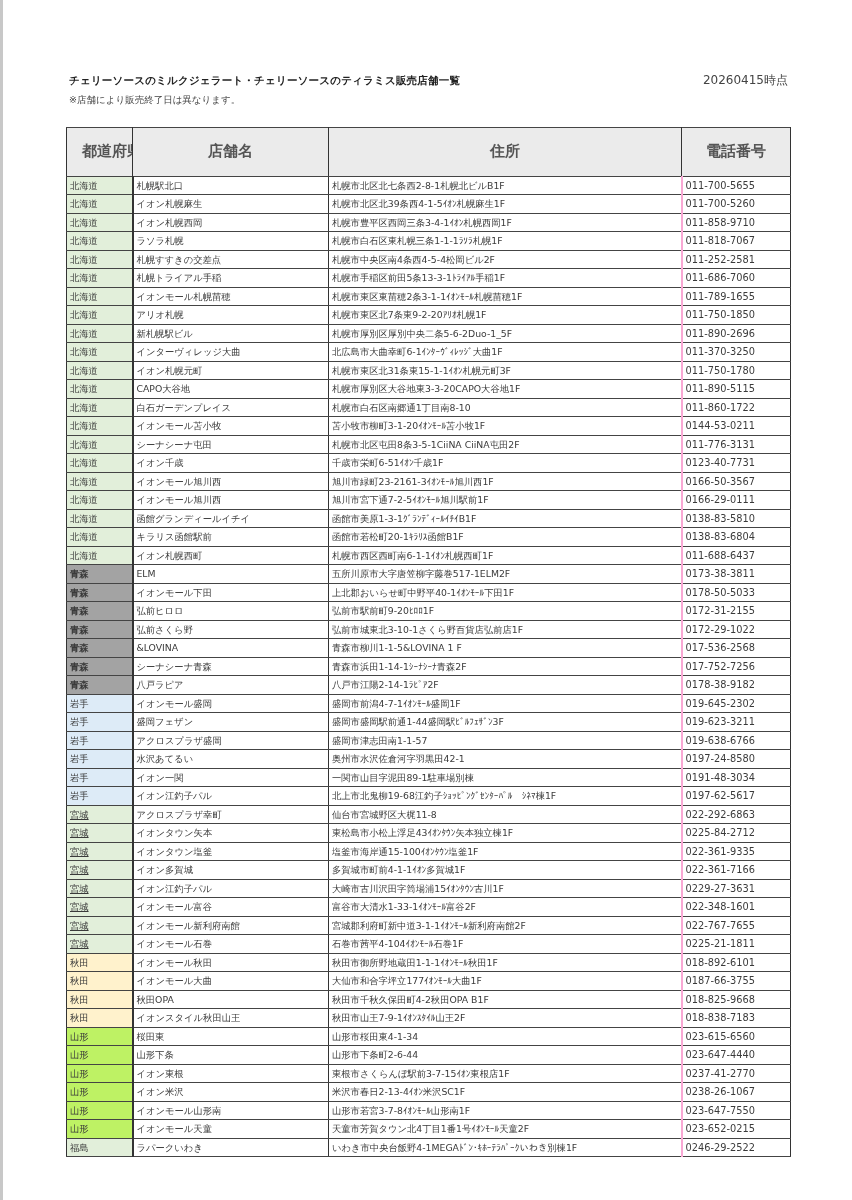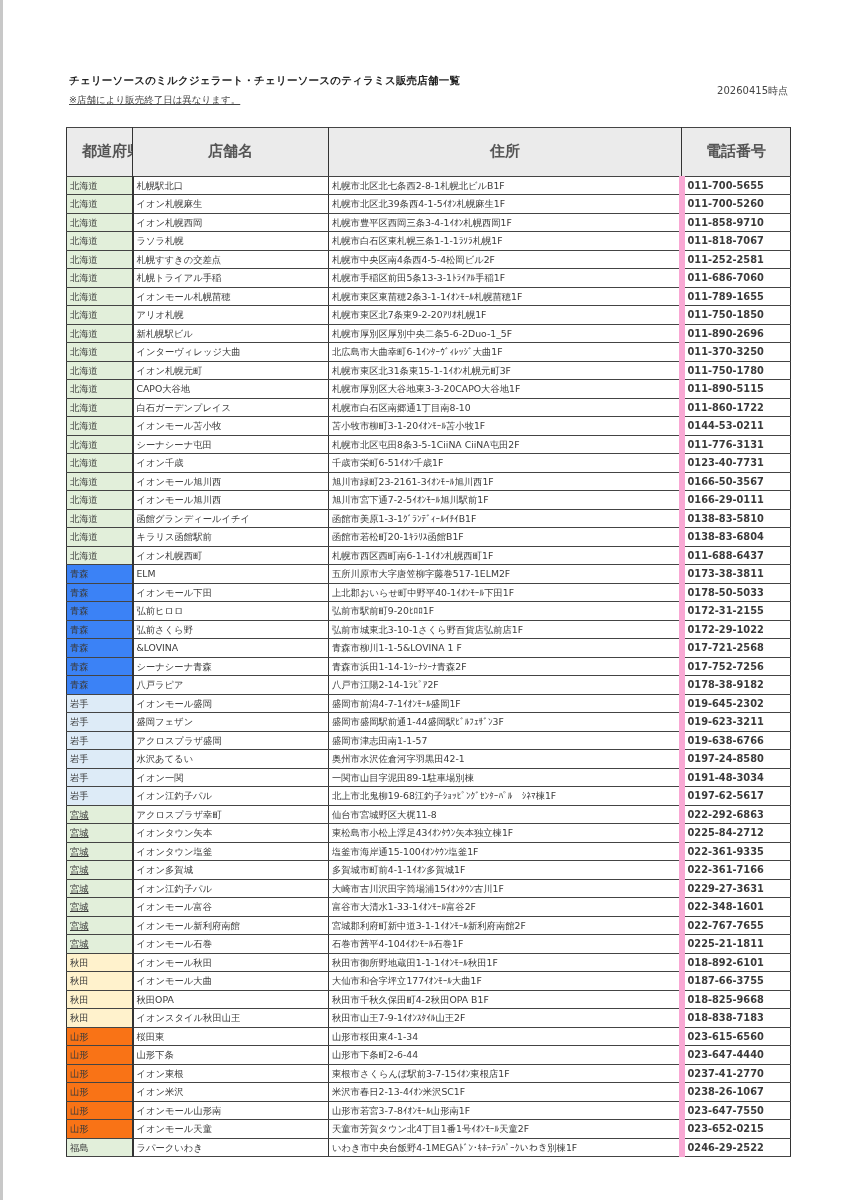--- a/index.html
+++ b/index.html
@@ -6,24 +6,24 @@
   body {
     width:852px; height:1200px; background:#ffffff; position:relative; overflow:hidden;
     font-family:"DejaVu Sans", "Liberation Sans", sans-serif; color:#333;
   }
   .page-edge { position:absolute; left:0; top:0; width:3px; height:1200px; background:#c8c8c8; }
   .title {
     position:absolute; left:69px; top:74px; font-size:10.5px; font-weight:bold; color:#222;
     letter-spacing:0.2px; white-space:nowrap;
   }
   .date {
-    position:absolute; right:64px; top:84px; font-size:10px; color:#444; white-space:nowrap;
+    position:absolute; right:64px; top:72px; font-size:12px; color:#444; white-space:nowrap;
   }
   .note {
-    position:absolute; left:69px; top:94px; font-size:9.5px; color:#444; white-space:nowrap;text-decoration:underline;
+    position:absolute; left:69px; top:94px; font-size:9.5px; color:#444; white-space:nowrap;
   }
   table.stores {
     position:absolute; left:66px; top:127px; width:724px;
     border-collapse:collapse; table-layout:fixed;
     border:1.5px solid #333;
   }
   table.stores col.c-pref { width:66px; }
   table.stores col.c-name { width:196px; }
   table.stores col.c-addr { width:353px; }
   table.stores col.c-tel  { width:109px; }
@@ -32,28 +32,28 @@
     white-space:nowrap; overflow:hidden; text-overflow:clip;
     border-top:1.5px solid #444; border-bottom:1.5px solid #444;
     border-left:1px solid #333; border-right:1px solid #333;
     color:#3a3a3a;
   }
   table.stores th {
     background:#ebebeb; font-weight:bold; text-align:center; color:#555; font-size:15px;
     padding:15px;
   }
   table.stores td.pref { border-right:2px solid #333;margin-top:44px; }
-  table.stores td.addr { border-left:1.5px solid #333; border-right:6px solid #f9a8d4; }
-  table.stores td.tel { font-size:9.8px;font-weight:bold; }
+  table.stores td.addr { border-left:1.5px solid #333; border-right:2px solid #f9a8d4; }
+  table.stores td.tel { font-size:9.8px; }
   .pref-hokkaido { background:#e2efda; }
-  .pref-aomori { background:#3b82f6; }
+  .pref-aomori { background:#a3a3a3;font-weight:bold; }
   .pref-iwate { background:#ddebf7; }
   .pref-miyagi { background:#e2efda;text-decoration:underline; }
   .pref-akita { background:#fff2cc; }
-  .pref-yamagata { background:#f97316; }
+  .pref-yamagata { background:#bef264; }
   .pref-fukushima { background:#e2efda; }
 </style>
 </head>
 <body>
 
 <div class="page-edge"></div>
 
 <div class="title">チェリーソースのミルクジェラート・チェリーソースのティラミス販売店舗一覧</div>
 <div class="date">20260415時点</div>
 <div class="note">※店舗により販売終了日は異なります。</div>
@@ -221,21 +221,21 @@
       <tr>
         <td class="pref pref-aomori">青森</td>
         <td class="name">弘前さくら野</td>
         <td class="addr">弘前市城東北3-10-1さくら野百貨店弘前店1F</td>
         <td class="tel">0172-29-1022</td>
       </tr>
       <tr>
         <td class="pref pref-aomori">青森</td>
         <td class="name">&amp;LOVINA</td>
         <td class="addr">青森市柳川1-1-5&amp;LOVINA 1 F</td>
-        <td class="tel">017-721-2568</td>
+        <td class="tel">017-536-2568</td>
       </tr>
       <tr>
         <td class="pref pref-aomori">青森</td>
         <td class="name">シーナシーナ青森</td>
         <td class="addr">青森市浜田1-14-1ｼｰﾅｼｰﾅ青森2F</td>
         <td class="tel">017-752-7256</td>
       </tr>
       <tr>
         <td class="pref pref-aomori">青森</td>
         <td class="name">八戸ラピア</td>

